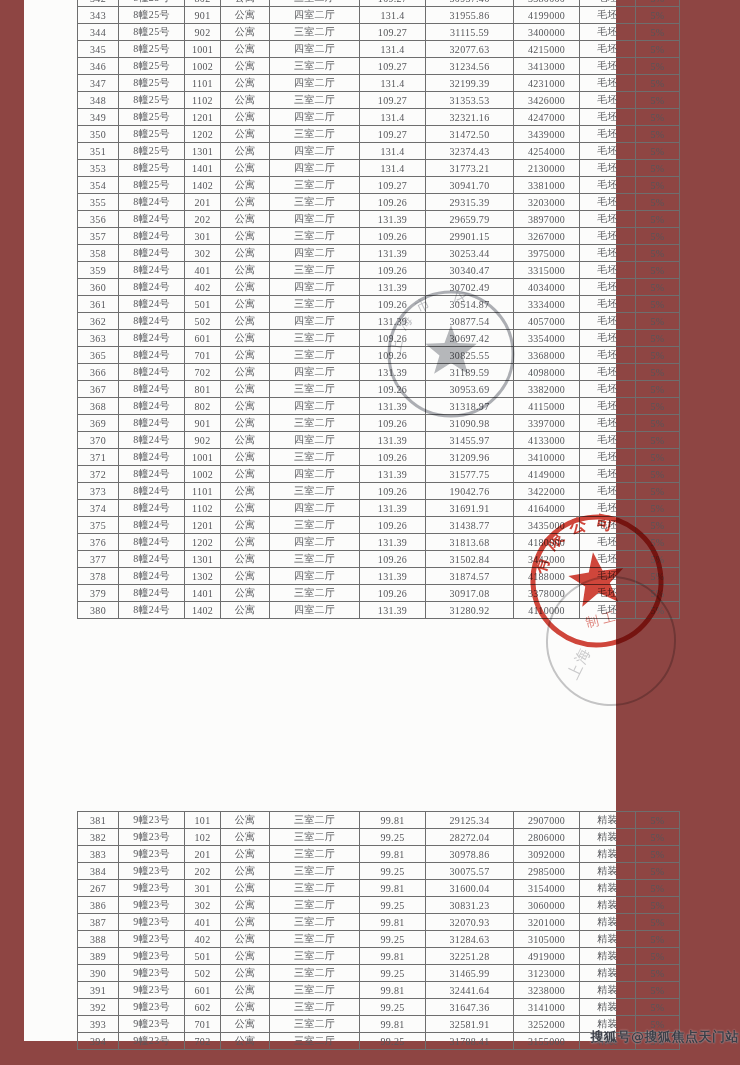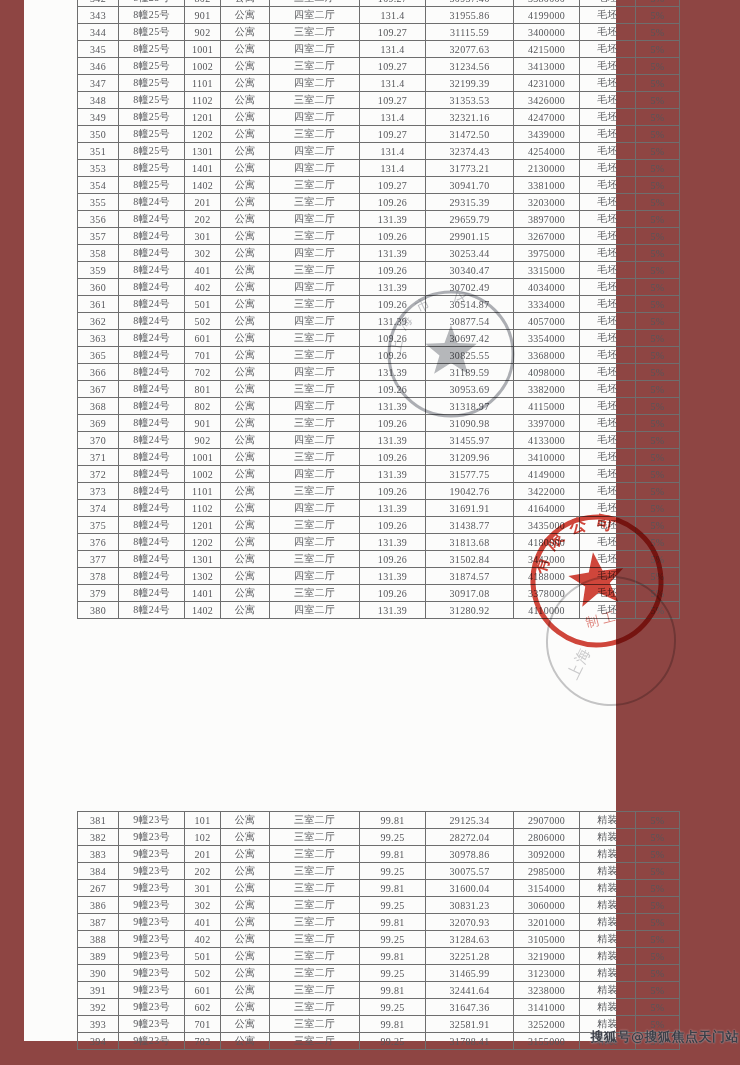--- a/index.html
+++ b/index.html
@@ -638,21 +638,21 @@
             <td>5%</td>
           </tr>
           <tr>
             <td>389</td>
             <td>9幢23号</td>
             <td>501</td>
             <td>公寓</td>
             <td>三室二厅</td>
             <td>99.81</td>
             <td>32251.28</td>
-            <td>3219000</td>
+            <td>4919000</td>
             <td>精装</td>
             <td>5%</td>
           </tr>
           <tr>
             <td>390</td>
             <td>9幢23号</td>
             <td>502</td>
             <td>公寓</td>
             <td>三室二厅</td>
             <td>99.25</td>

